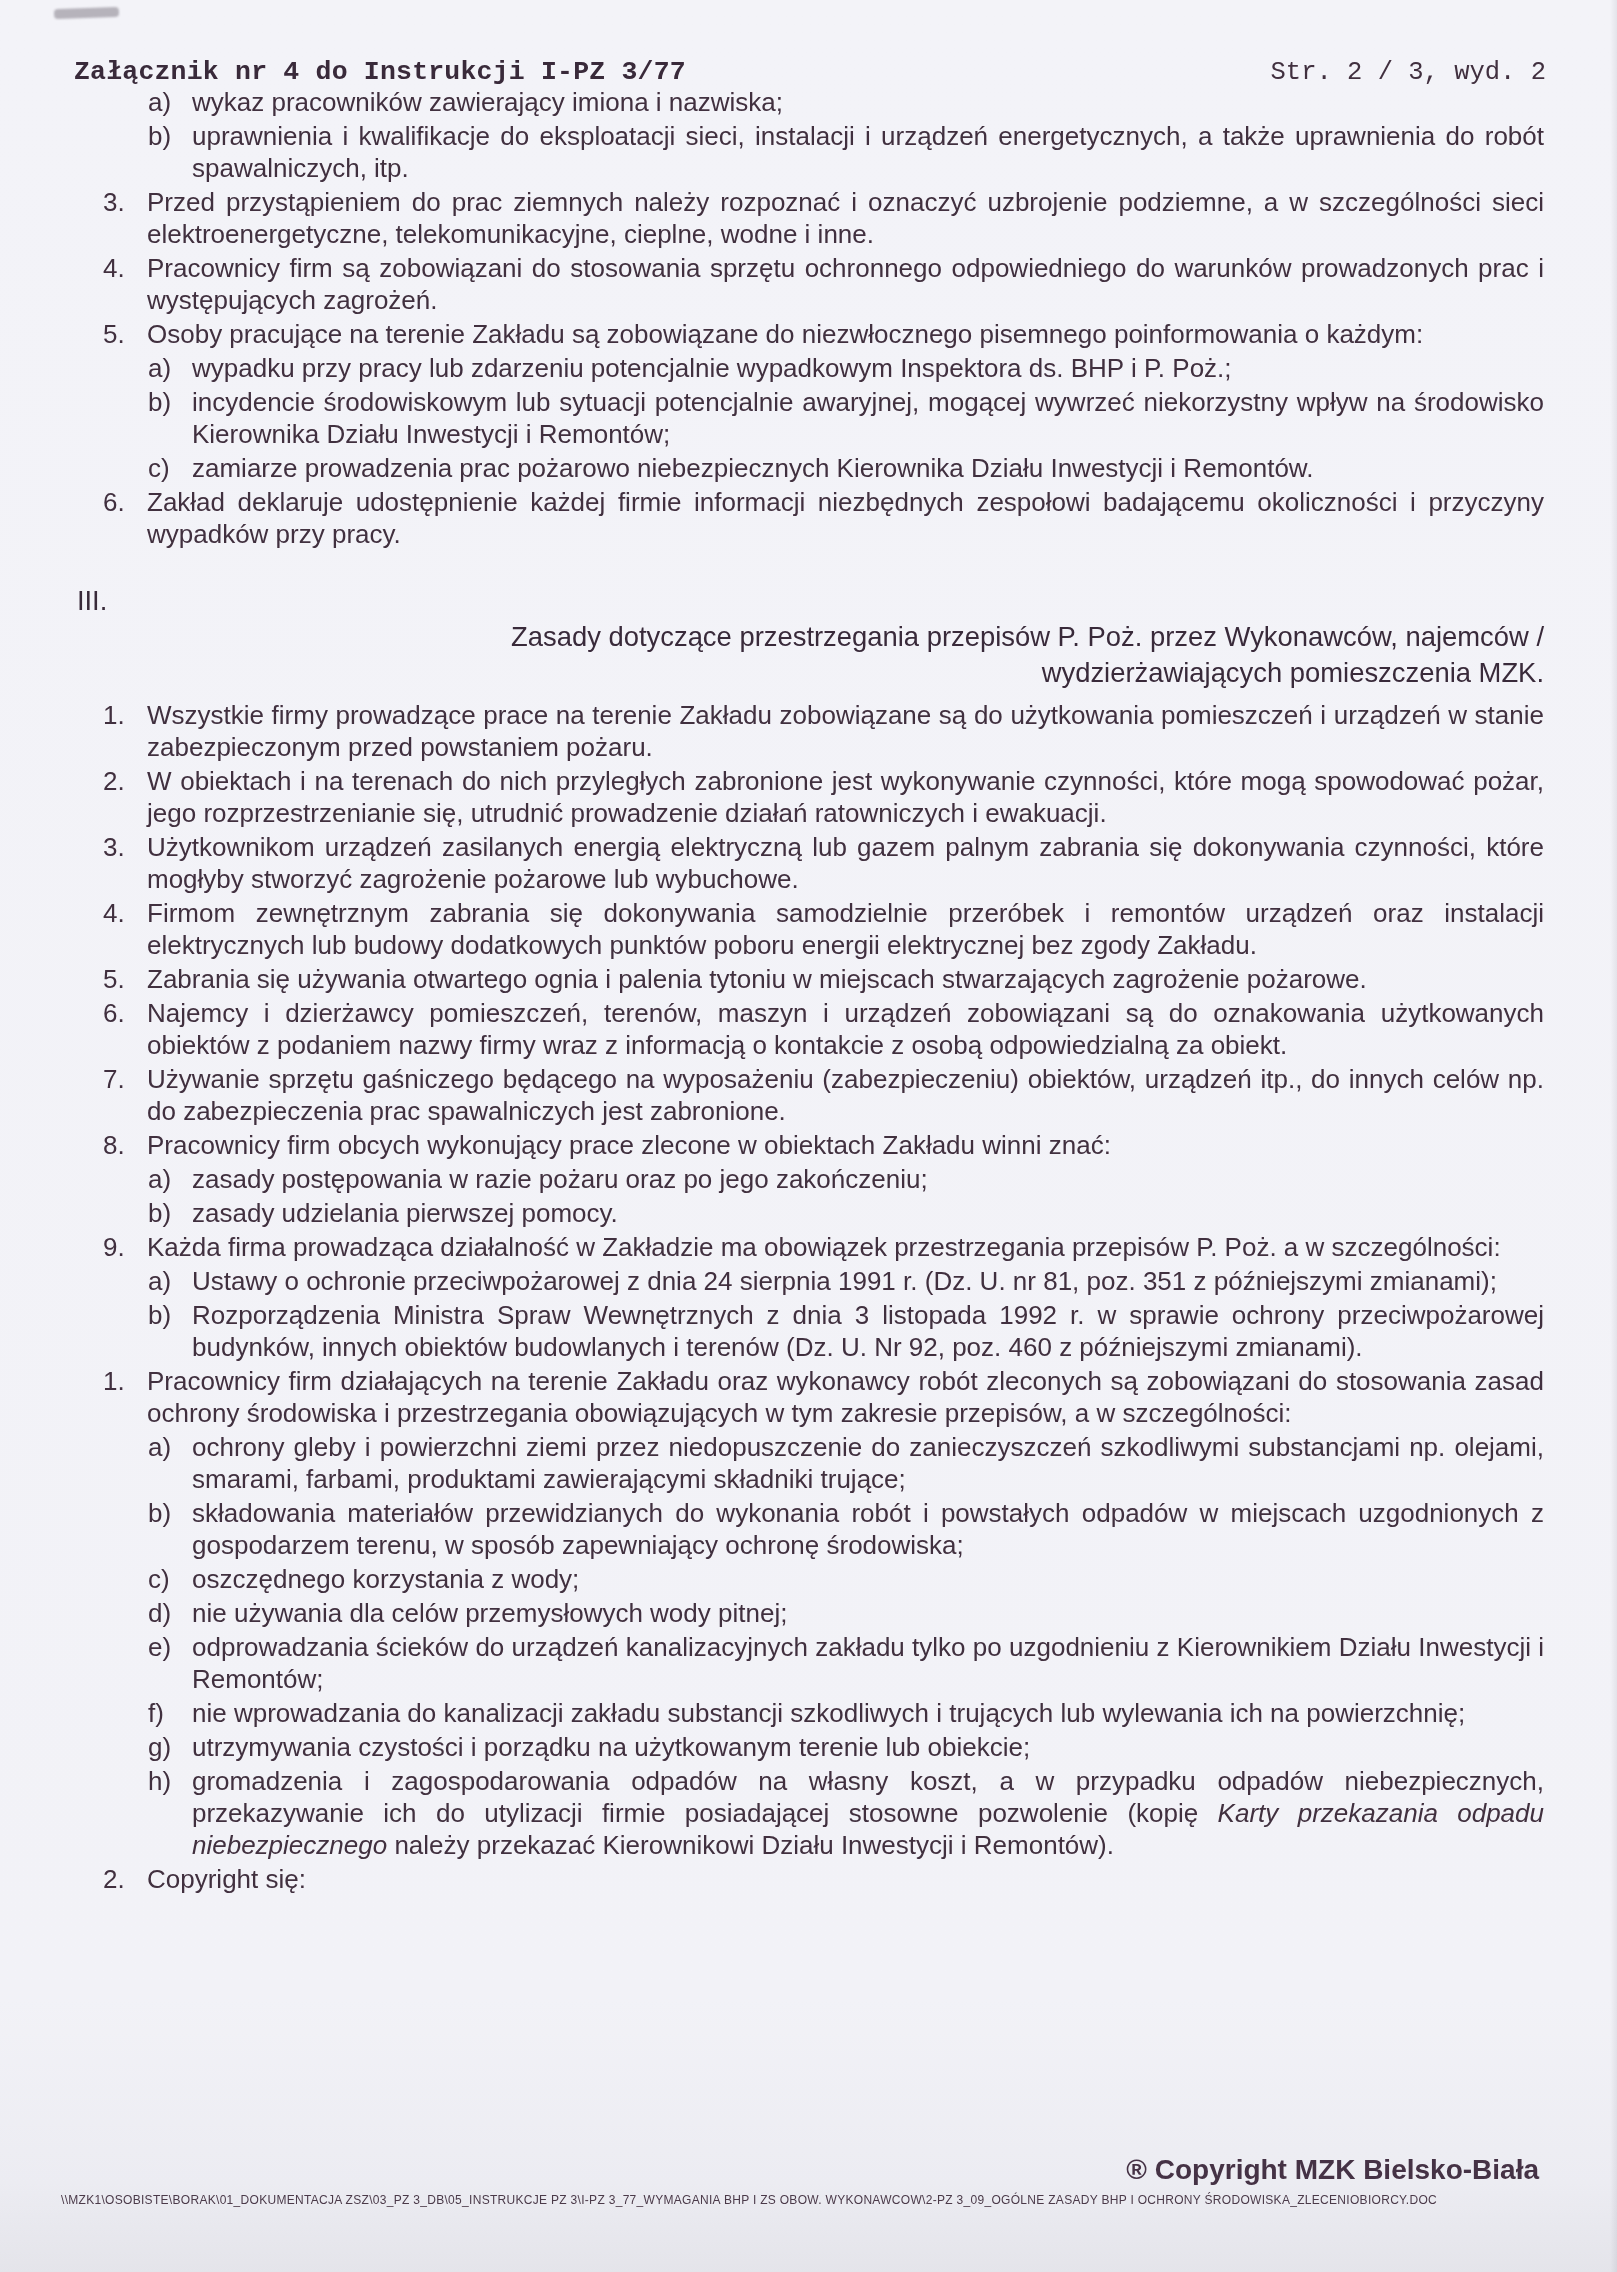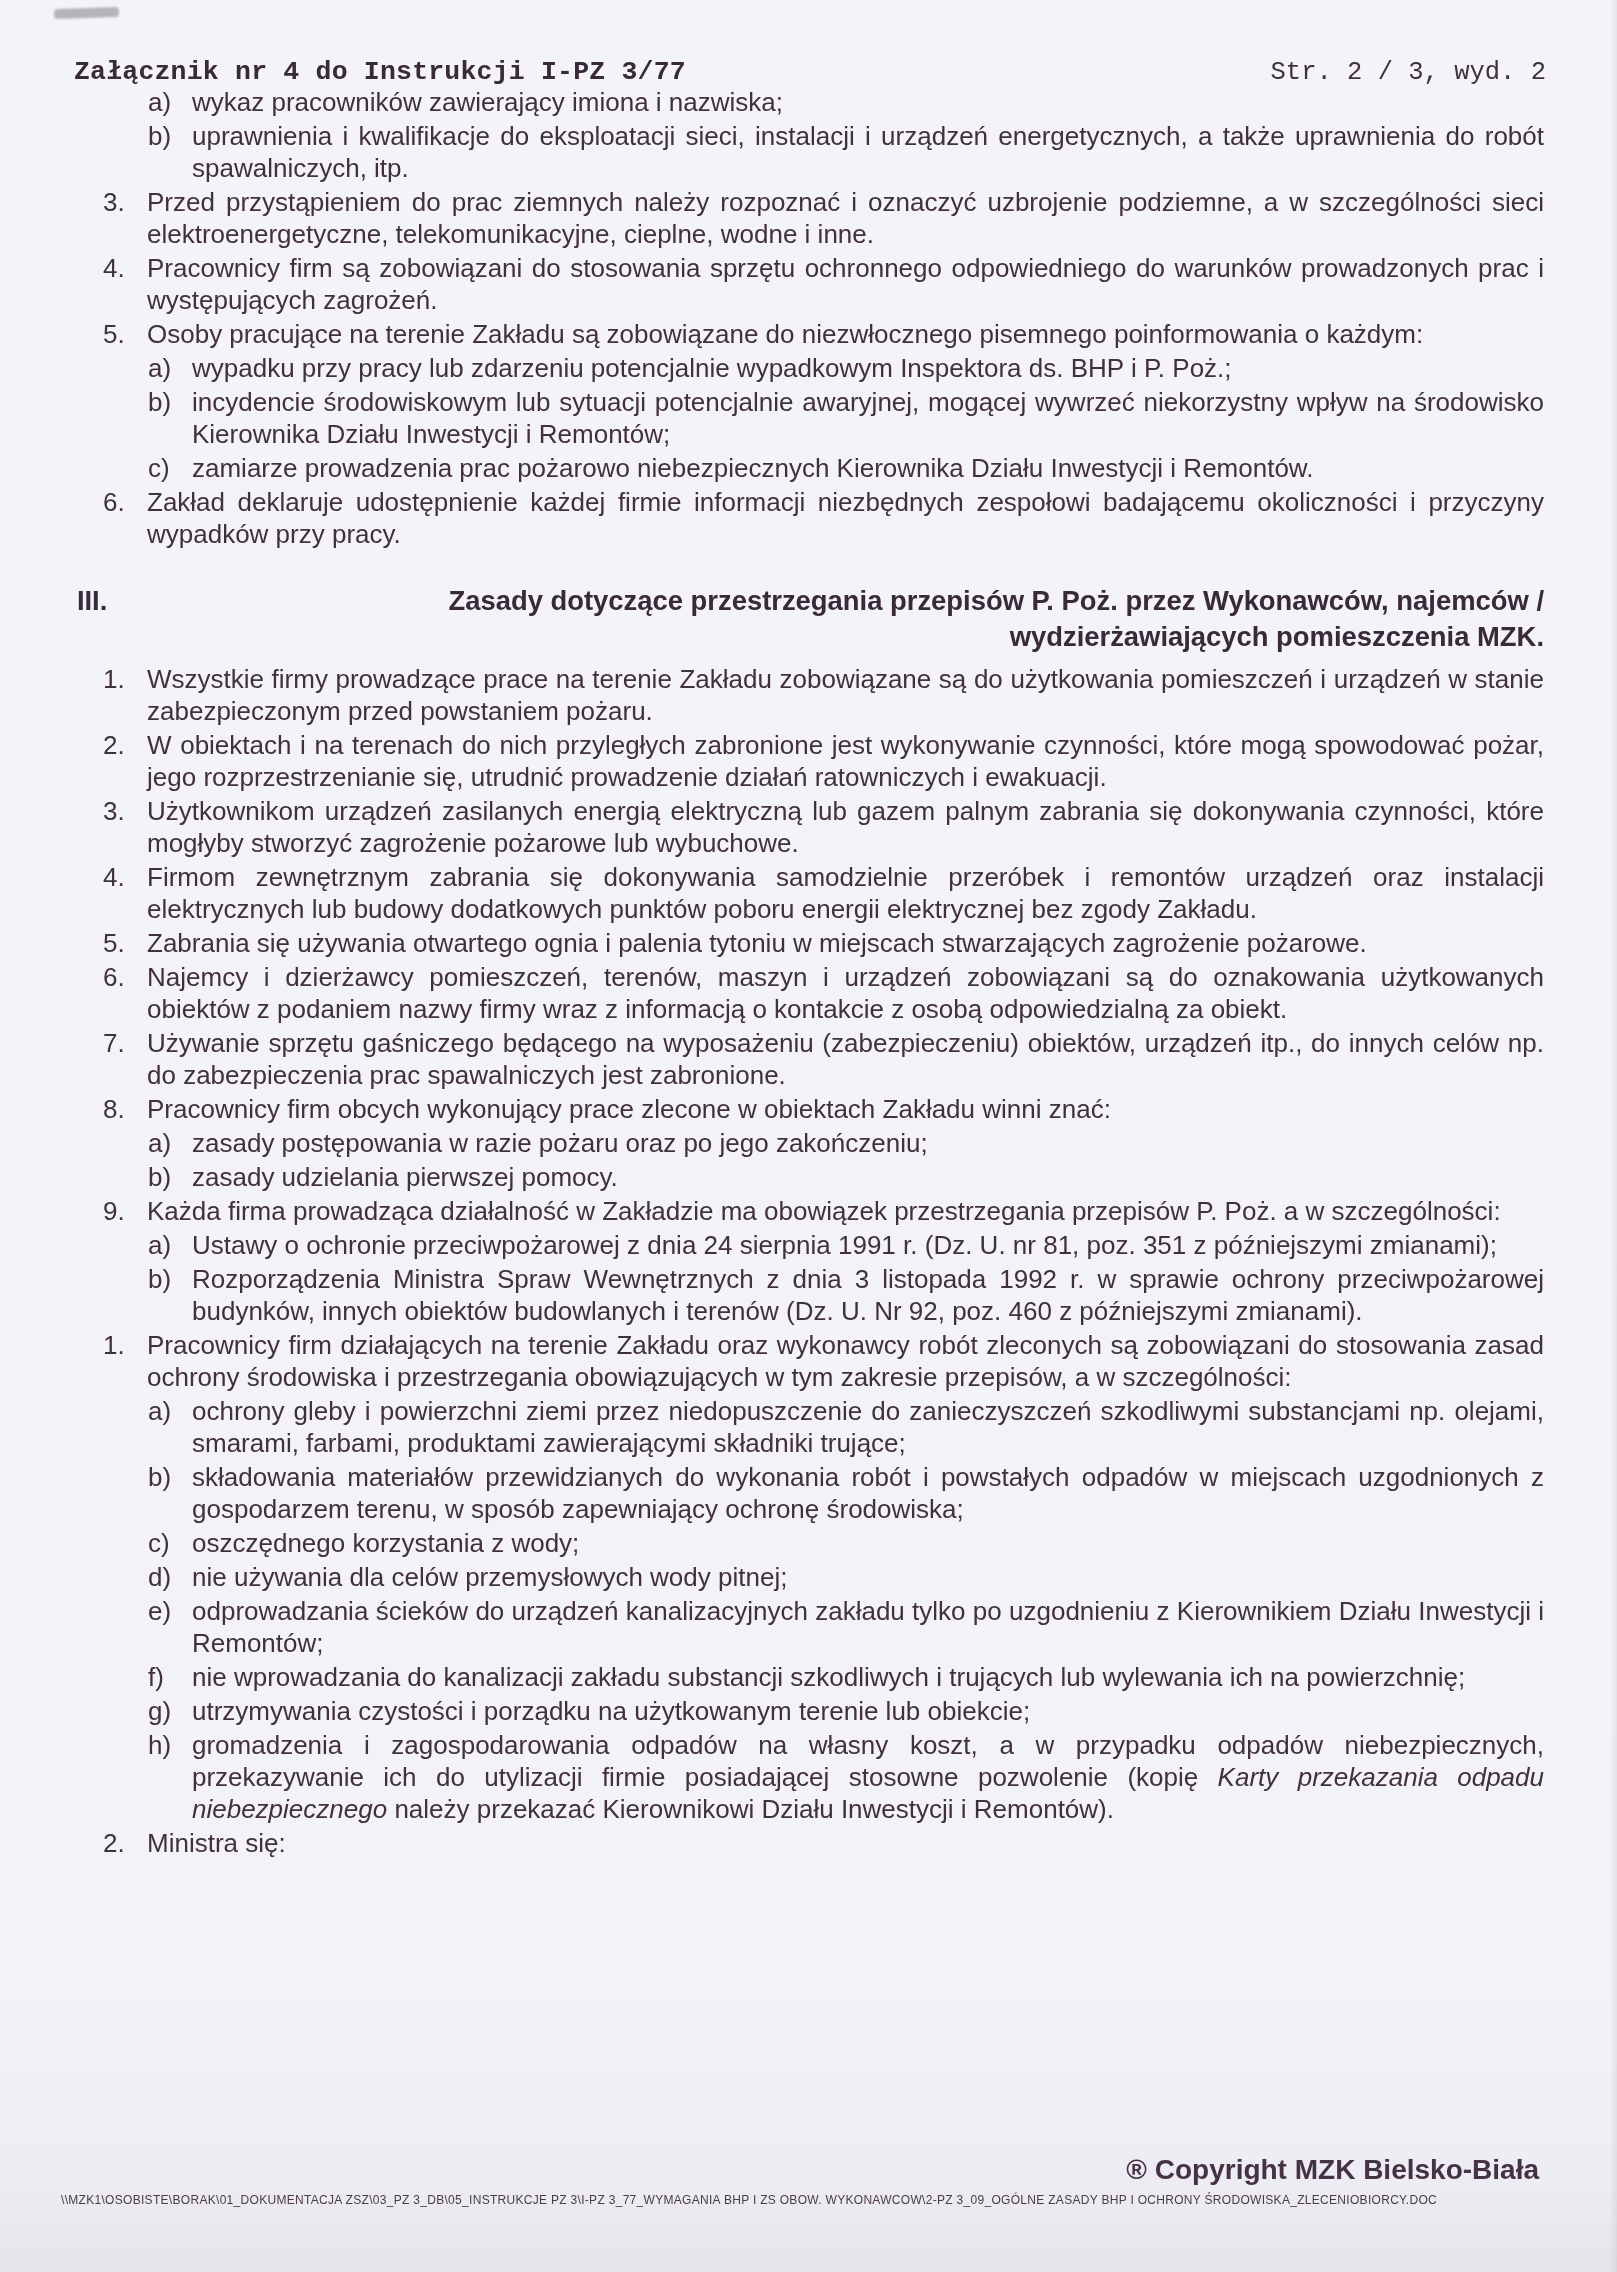--- a/index.html
+++ b/index.html
@@ -36,22 +36,22 @@
   }
   .block { display:flex; margin:0 0 2px 0; }
   .block .marker { flex:0 0 auto; }
   .block .text   { flex:1 1 auto; }
   .item .text    { text-align: justify; }
   .lvl1 { padding-left:29px; }
   .lvl1 .marker { width:44px; }
   .lvl2 { padding-left:74px; }
   .lvl2 .marker { width:44px; }
   .heading {
-    font-weight:bold; font-size:27.4px; line-height:36px; color:#392a3a;
-    margin-top:33px; margin-bottom:7.8px; padding-left:2.9px;
+    font-weight:normal; font-size:27.4px; line-height:36px; color:#392a3a;
+    margin-top:33px; margin-bottom:7.8px; padding-left:2.9px;flex-direction:column;
   }
   .heading .marker { width:59px; }
   .heading .text { white-space:pre-wrap; text-align:right; }
   .it { font-style: italic; }
   .ftr-path {
     position:absolute; left:61px; top:2194px;
     font-size:12px; line-height:12.7px; letter-spacing:0.3px;
     color:#4b3a49; white-space:nowrap;
   }
   .ftr-copy {
@@ -196,21 +196,21 @@
       <div class="block item lvl2">
         <span class="marker">g)</span>
         <div class="text"><span>utrzymywania czystości i porządku na użytkowanym terenie lub obiekcie;</span></div>
       </div>
       <div class="block item lvl2">
         <span class="marker">h)</span>
         <div class="text"><span>gromadzenia i zagospodarowania odpadów na własny koszt, a w przypadku odpadów niebezpiecznych, przekazywanie ich do utylizacji firmie posiadającej stosowne pozwolenie (kopię </span><span class="it">Karty przekazania odpadu niebezpiecznego</span><span> należy przekazać Kierownikowi Działu Inwestycji i Remontów).</span></div>
       </div>
       <div class="block item lvl1">
         <span class="marker">2.</span>
-        <div class="text"><span>Ministra się:</span></div>
+        <div class="text"><span>Copyright się:</span></div>
       </div>
     </div>
 
   <div class="ftr-path">\\MZK1\OSOBISTE\BORAK\01_DOKUMENTACJA ZSZ\03_PZ 3_DB\05_INSTRUKCJE PZ 3\I-PZ 3_77_WYMAGANIA BHP I ZS OBOW. WYKONAWCOW\2-PZ 3_09_OGÓLNE ZASADY BHP I OCHRONY ŚRODOWISKA_ZLECENIOBIORCY.DOC</div>
 
   <div class="ftr-copy">® Copyright MZK Bielsko-Biała</div>
 
 </div>
 
 

